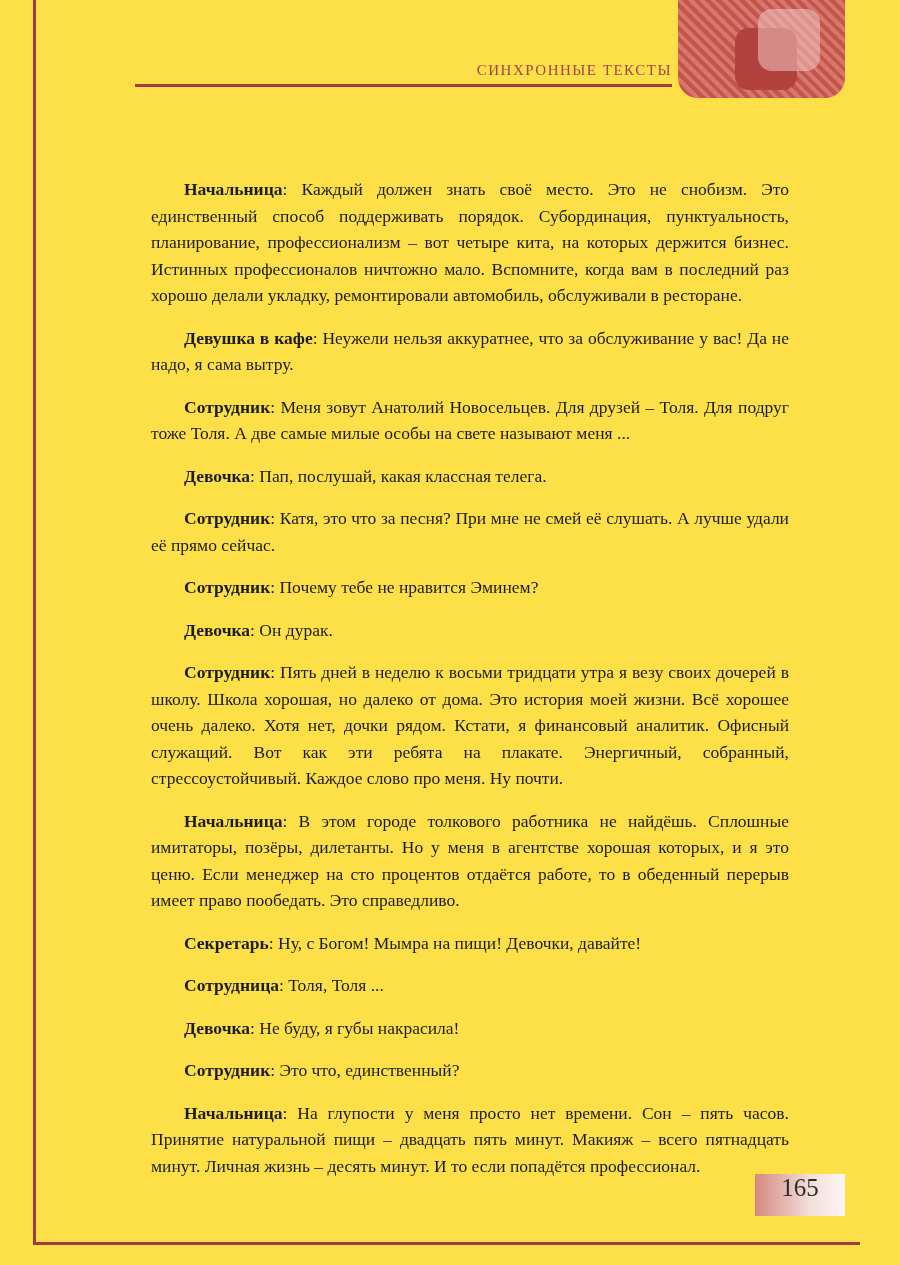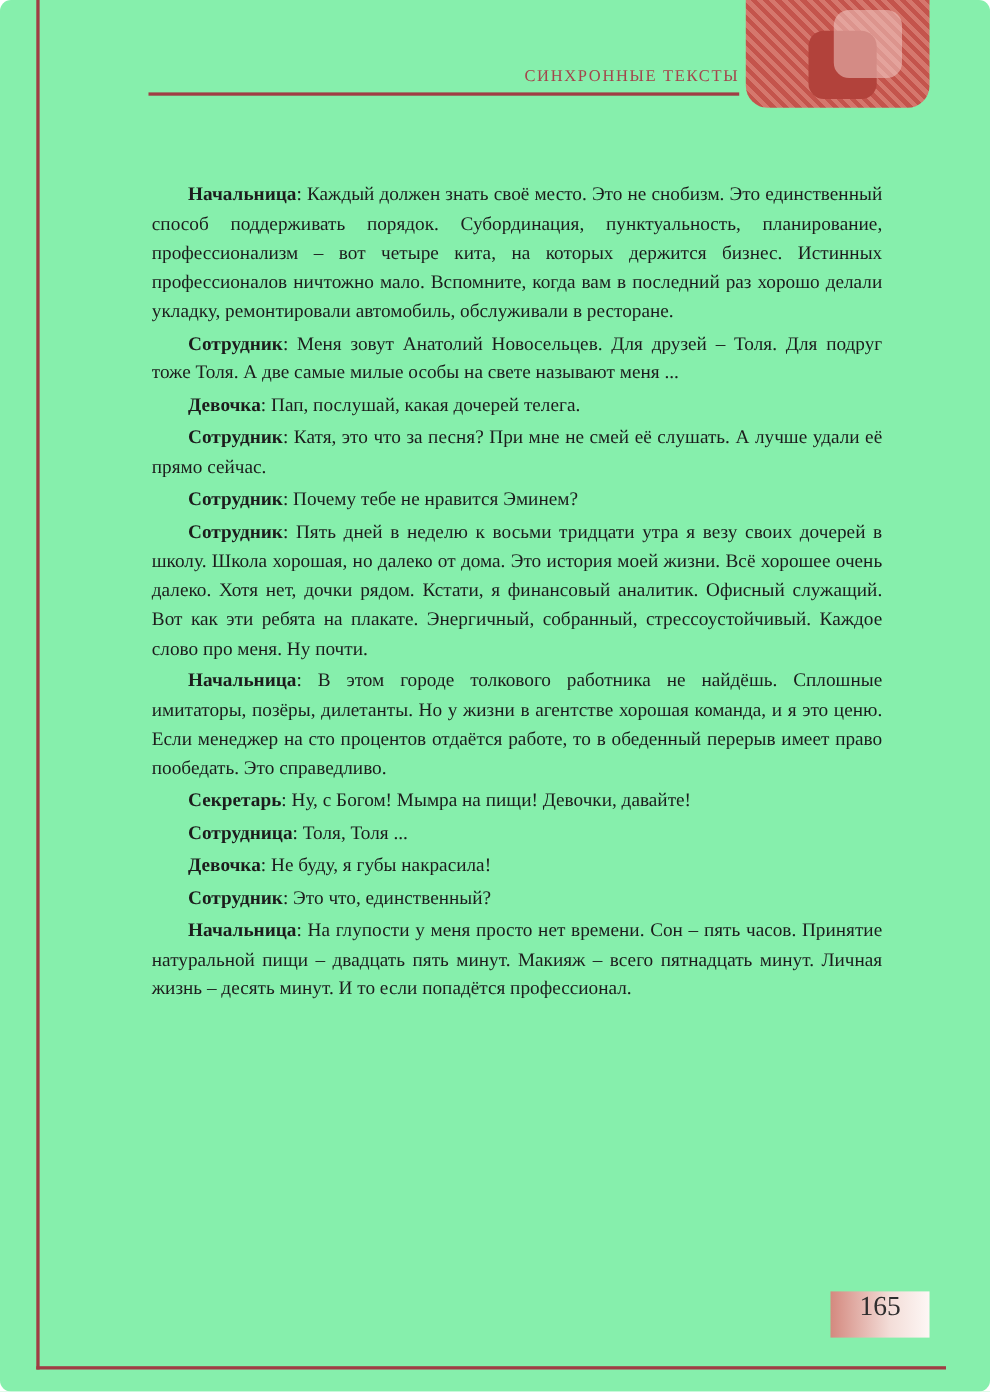--- a/index.html
+++ b/index.html
@@ -4,24 +4,23 @@
 <style>
   html, body {
     margin: 0;
     padding: 0;
     background: #ffffff;
   }
   .page {
     position: relative;
     width: 900px;
     height: 1265px;
-    background: #86efac;
+    background: #fde047;
     overflow: hidden;
     font-family: "Liberation Serif", serif;
-    border-radius: 10px;
   }
   
   .left-rule {
     position: absolute;
     left: 33px;
     top: 0;
     width: 3px;
     height: 1245px;
     background: #a03d44;
   }
@@ -87,21 +86,21 @@
     position: absolute;
     left: 135px;
     top: 160px;
     width: 670px;
     text-align: justify;
     font-size: 17.5px;
     line-height: 26.5px;
     color: #1c1c1c;
   }
   .content p.para {
-    margin: 3px;
+    margin: 16px;
     text-indent: 33px;
   }
   .content .speaker {
     font-weight: bold;
   }
   
   .pagenum-box {
     position: absolute;
     left: 755px;
     top: 1174px;
@@ -128,34 +127,36 @@
   <div class="header-rule"></div>
 
   <div class="corner">
     <div class="sq-dark"></div>
     <div class="sq-light"></div>
   </div>
 
   <div class="content">
   <p class="para"><b class="speaker">Начальница</b><span class="sep">: </span><span class="ptext">Каждый должен знать своё место. Это не снобизм. Это единственный способ поддерживать порядок. Субординация, пунктуальность, планирование, профессионализм – вот четыре кита, на которых держится бизнес. Истинных профессионалов ничтожно мало. Вспомните, когда вам в последний раз хорошо делали укладку, ремонтировали автомобиль, обслуживали в ресторане.</span></p>
 
+  <p class="para"><b class="speaker">Девушка в кафе</b><span class="sep">: </span><span class="ptext">Неужели нельзя аккуратнее, что за обслуживание у вас! Да не надо, я сама вытру.</span></p>
 
   <p class="para"><b class="speaker">Сотрудник</b><span class="sep">: </span><span class="ptext">Меня зовут Анатолий Новосельцев. Для друзей – Толя. Для подруг тоже Толя. А две самые милые особы на свете называют меня ...</span></p>
 
-  <p class="para"><b class="speaker">Девочка</b><span class="sep">: </span><span class="ptext">Пап, послушай, какая дочерей телега.</span></p>
+  <p class="para"><b class="speaker">Девочка</b><span class="sep">: </span><span class="ptext">Пап, послушай, какая классная телега.</span></p>
 
   <p class="para"><b class="speaker">Сотрудник</b><span class="sep">: </span><span class="ptext">Катя, это что за песня? При мне не смей её слушать. А лучше удали её прямо сейчас.</span></p>
 
 
   <p class="para"><b class="speaker">Сотрудник</b><span class="sep">: </span><span class="ptext">Почему тебе не нравится Эминем?</span></p>
 
+  <p class="para"><b class="speaker">Девочка</b><span class="sep">: </span><span class="ptext">Он дурак.</span></p>
 
   <p class="para"><b class="speaker">Сотрудник</b><span class="sep">: </span><span class="ptext">Пять дней в неделю к восьми тридцати утра я везу своих дочерей в школу. Школа хорошая, но далеко от дома. Это история моей жизни. Всё хорошее очень далеко. Хотя нет, дочки рядом. Кстати, я финансовый аналитик. Офисный служащий. Вот как эти ребята на плакате. Энергичный, собранный, стрессоустойчивый. Каждое слово про меня. Ну почти.</span></p>
 
-  <p class="para"><b class="speaker">Начальница</b><span class="sep">: </span><span class="ptext">В этом городе толкового работника не найдёшь. Сплошные имитаторы, позёры, дилетанты. Но у жизни в агентстве хорошая команда, и я это ценю. Если менеджер на сто процентов отдаётся работе, то в обеденный перерыв имеет право пообедать. Это справедливо.</span></p>
+  <p class="para"><b class="speaker">Начальница</b><span class="sep">: </span><span class="ptext">В этом городе толкового работника не найдёшь. Сплошные имитаторы, позёры, дилетанты. Но у меня в агентстве хорошая которых, и я это ценю. Если менеджер на сто процентов отдаётся работе, то в обеденный перерыв имеет право пообедать. Это справедливо.</span></p>
 
   <p class="para"><b class="speaker">Секретарь</b><span class="sep">: </span><span class="ptext">Ну, с Богом! Мымра на пищи! Девочки, давайте!</span></p>
 
 
   <p class="para"><b class="speaker">Сотрудница</b><span class="sep">: </span><span class="ptext">Толя, Толя ...</span></p>
 
 
   <p class="para"><b class="speaker">Девочка</b><span class="sep">: </span><span class="ptext">Не буду, я губы накрасила!</span></p>
 
   <p class="para"><b class="speaker">Сотрудник</b><span class="sep">: </span><span class="ptext">Это что, единственный?</span></p>

